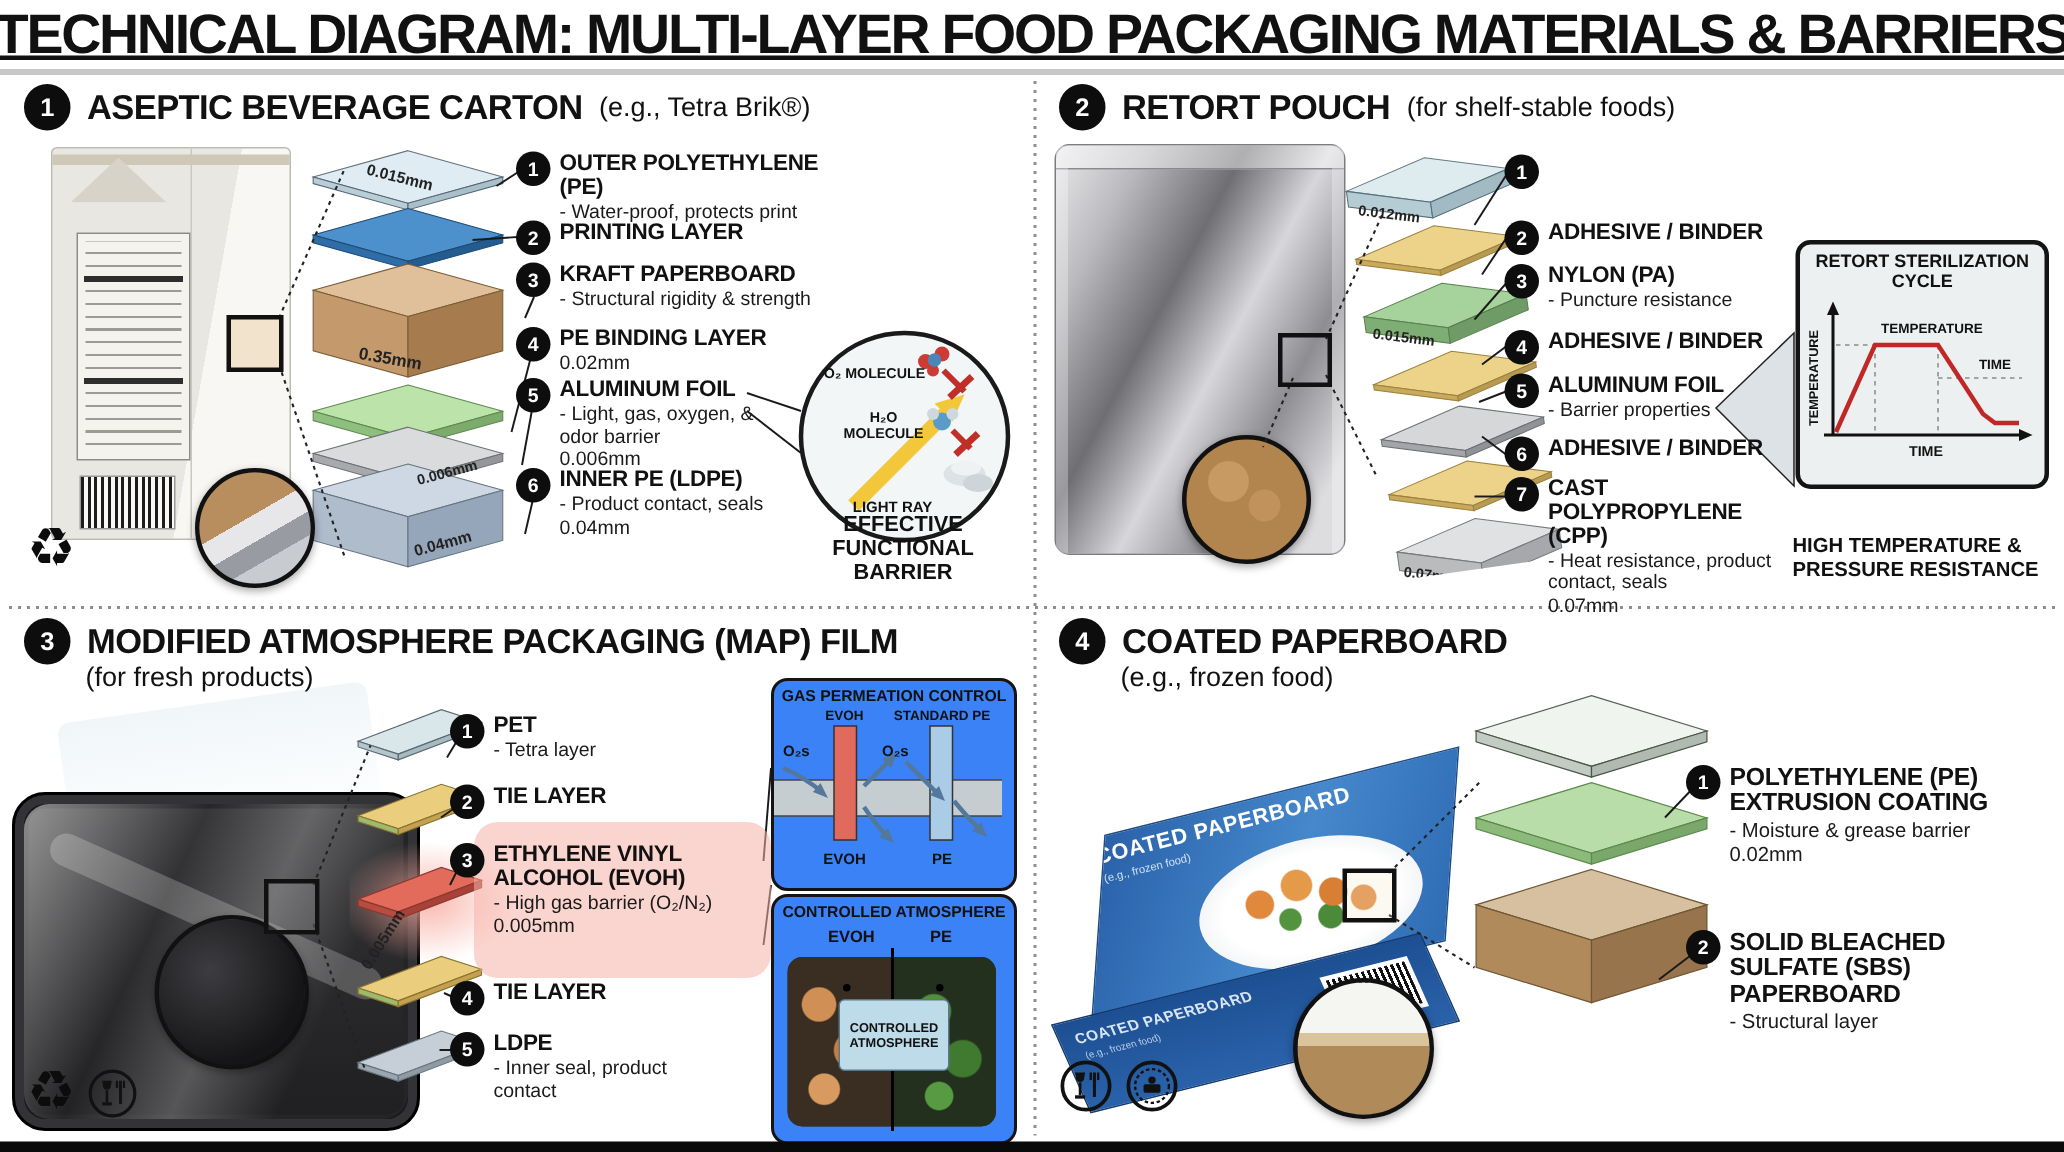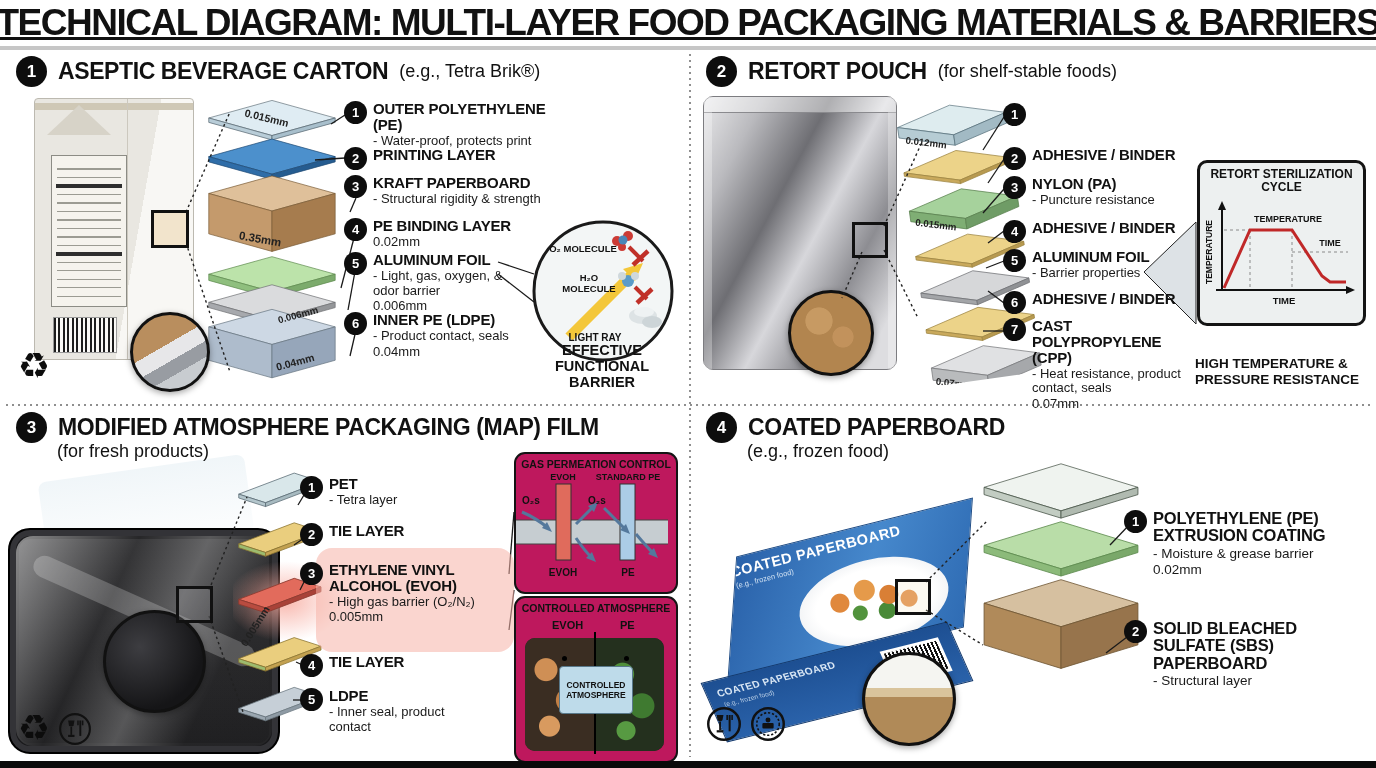--- a/index.html
+++ b/index.html
@@ -85,21 +85,21 @@
   .zoomsq{border:3px solid #111;z-index:7;}
   #zq1{left:151px;top:210px;width:32px;height:32px;background:#f2e4cc;}
   #zq2{left:852px;top:222px;width:30px;height:30px;}
   #zq3{left:176px;top:586px;width:31px;height:31px;background:rgba(210,212,216,.18);}
   #zq4{left:895px;top:579px;width:30px;height:30px;background:rgba(245,230,200,.25);}
   
   .stack{z-index:4;}
   #q2stack{transform:rotate(-8deg);}
   .stk-label{font-weight:bold;fill:#222;}
   
-  .inset{z-index:8;background:#be185d;border:2.5px solid #141414;border-radius:11px;}
+  .inset{z-index:8;background:#3b82f6;border:2.5px solid #141414;border-radius:11px;}
   #q1-inset{left:531px;top:219px;width:144px;height:144px;z-index:8;}
   #q1-caption{left:524px;top:342px;width:156px;text-align:center;font-weight:800;font-size:14.5px;line-height:1.12;z-index:8;}
   #q2-inset{left:1197px;top:160px;width:163px;height:160px;z-index:8;background:#edf0f0;border:3px solid #141414;border-radius:10px;}
   #q2-inset .t{margin-top:5px;text-align:center;font-weight:800;font-size:12px;line-height:1.1;}
   #q2-caption{left:1195px;top:328px;width:172px;text-align:left;font-weight:800;font-size:13.5px;line-height:1.15;z-index:8;margin-top:28px;}
   #q3-insetA{left:514px;top:452px;width:160px;height:138px;}
   #q3-insetA .t,#q3-insetB .t{margin-top:4px;text-align:center;font-weight:800;font-size:10.5px;}
   #q3-insetB{left:514px;top:596px;width:160px;height:163px;}
   #ca-photo{position:absolute;left:9px;top:40px;width:139px;height:113px;background:#242424;border-radius:10px;overflow:hidden;}
   #ca-photo .half-l{position:absolute;left:0;top:0;width:50%;height:100%;background-color:#3a2d22;background-image:

